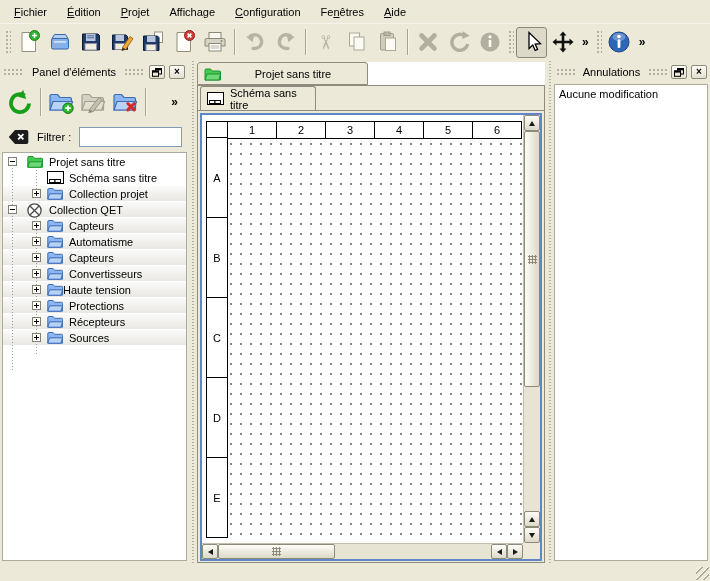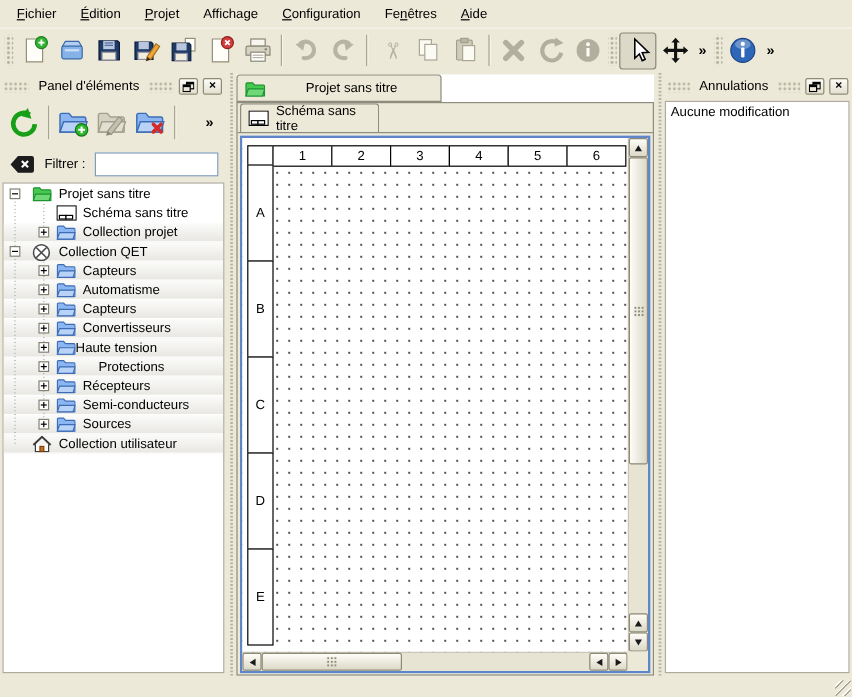--- a/index.html
+++ b/index.html
@@ -518,61 +518,41 @@
         <span class="tree-label" style="left: 60px;">Haute tension</span>
       </div>
       <div class="tree-row shaded">
         <span class="expander plus" style="left: 29px;"></span>
         <span class="tree-icon" style="left: 44px;">
           <svg width="16" height="13" viewBox="0 0 16 13">
             <path d="M0.8,12.2 V2.5 a1,1 0 0 1 1,-1 h4.2 l1.6,1.8 h7 a1,1 0 0 1 1,1 v7.9 z" fill="#8cb6f2" stroke="#3b6cb4"></path>
             <path d="M0.8,12.2 l1.8,-5.4 h13 l-1.7,5.4 z" fill="#b8d2f8" stroke="#3b6cb4"></path>
           </svg>
         </span>
-        <span class="tree-label" style="left: 66px; margin-left: 13px;">Protections</span>
+        <span class="tree-label" style="left: 66px;">Protections</span>
       </div>
       <div class="tree-row shaded">
         <span class="expander plus" style="left: 29px;"></span>
         <span class="tree-icon" style="left: 44px;">
           <svg width="16" height="13" viewBox="0 0 16 13">
             <path d="M0.8,12.2 V2.5 a1,1 0 0 1 1,-1 h4.2 l1.6,1.8 h7 a1,1 0 0 1 1,1 v7.9 z" fill="#8cb6f2" stroke="#3b6cb4"></path>
             <path d="M0.8,12.2 l1.8,-5.4 h13 l-1.7,5.4 z" fill="#b8d2f8" stroke="#3b6cb4"></path>
           </svg>
         </span>
         <span class="tree-label" style="left: 66px;">Récepteurs</span>
       </div>
       <div class="tree-row shaded">
         <span class="expander plus" style="left: 29px;"></span>
         <span class="tree-icon" style="left: 44px;">
           <svg width="16" height="13" viewBox="0 0 16 13">
             <path d="M0.8,12.2 V2.5 a1,1 0 0 1 1,-1 h4.2 l1.6,1.8 h7 a1,1 0 0 1 1,1 v7.9 z" fill="#8cb6f2" stroke="#3b6cb4"></path>
             <path d="M0.8,12.2 l1.8,-5.4 h13 l-1.7,5.4 z" fill="#b8d2f8" stroke="#3b6cb4"></path>
           </svg>
         </span>
-        <span class="tree-label" style="left: 66px;">Semi-conducteurs</span>
-      </div>
-      <div class="tree-row shaded">
-        <span class="expander plus" style="left: 29px;"></span>
-        <span class="tree-icon" style="left: 44px;">
-          <svg width="16" height="13" viewBox="0 0 16 13">
-            <path d="M0.8,12.2 V2.5 a1,1 0 0 1 1,-1 h4.2 l1.6,1.8 h7 a1,1 0 0 1 1,1 v7.9 z" fill="#8cb6f2" stroke="#3b6cb4"></path>
-            <path d="M0.8,12.2 l1.8,-5.4 h13 l-1.7,5.4 z" fill="#b8d2f8" stroke="#3b6cb4"></path>
-          </svg>
-        </span>
         <span class="tree-label" style="left: 66px;">Sources</span>
-      </div>
-      <div class="tree-row shaded">
-        <span class="tree-icon" style="left: 24px;">
-          <svg width="16" height="14" viewBox="0 0 16 14">
-            <path d="M2.5,7.2 v6.1 h11 V7.2" fill="#fdfdfb" stroke="#3a3a3a"></path>
-            <path d="M0.8,7.8 L8,1 l7.2,6.8" fill="none" stroke="#3a3a3a" stroke-width="1.6"></path>
-            <rect x="6.3" y="9" width="3.2" height="4.3" fill="#c96f1f" stroke="#7c3f0d"></rect>
-          </svg>
-        </span>
-        <span class="tree-label" style="left: 46px;">Collection utilisateur</span>
       </div>
     </div>
 </div>
 
 <div id="splitter-left" class="splitter"></div>
 
 <div id="mdi">
   <div id="project-tabbar">
     <div class="proj-tab">
       <span>

